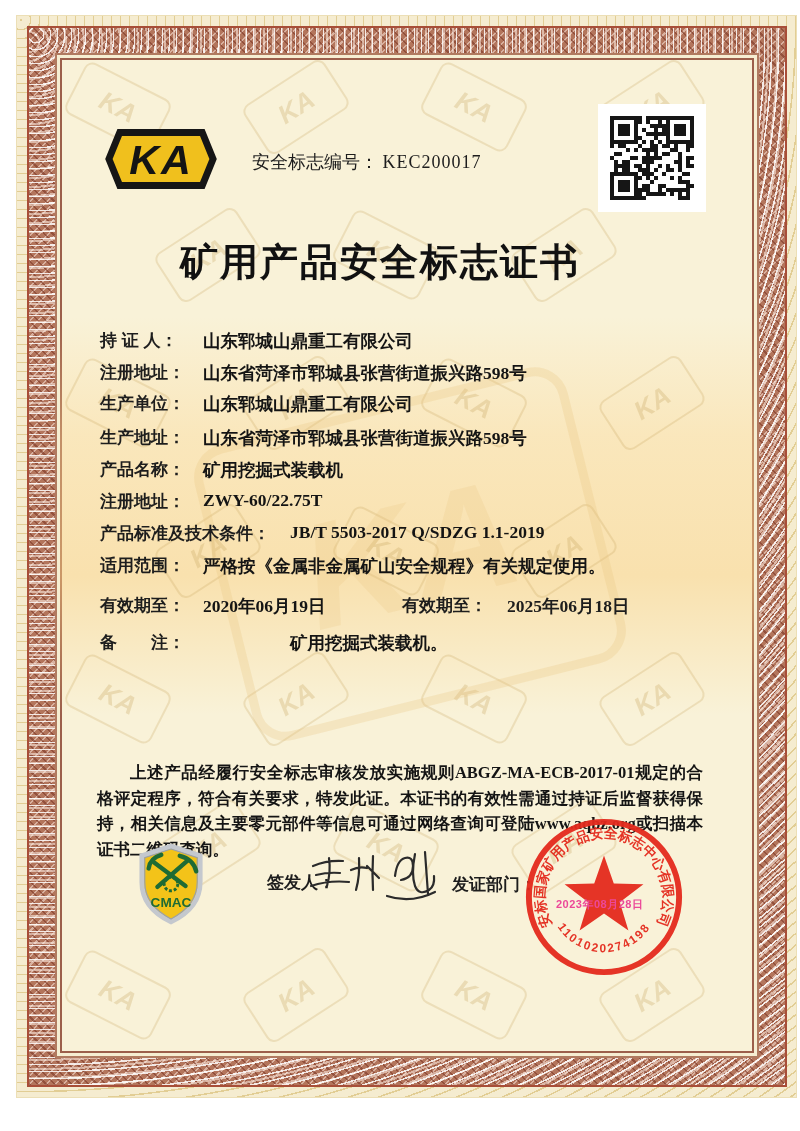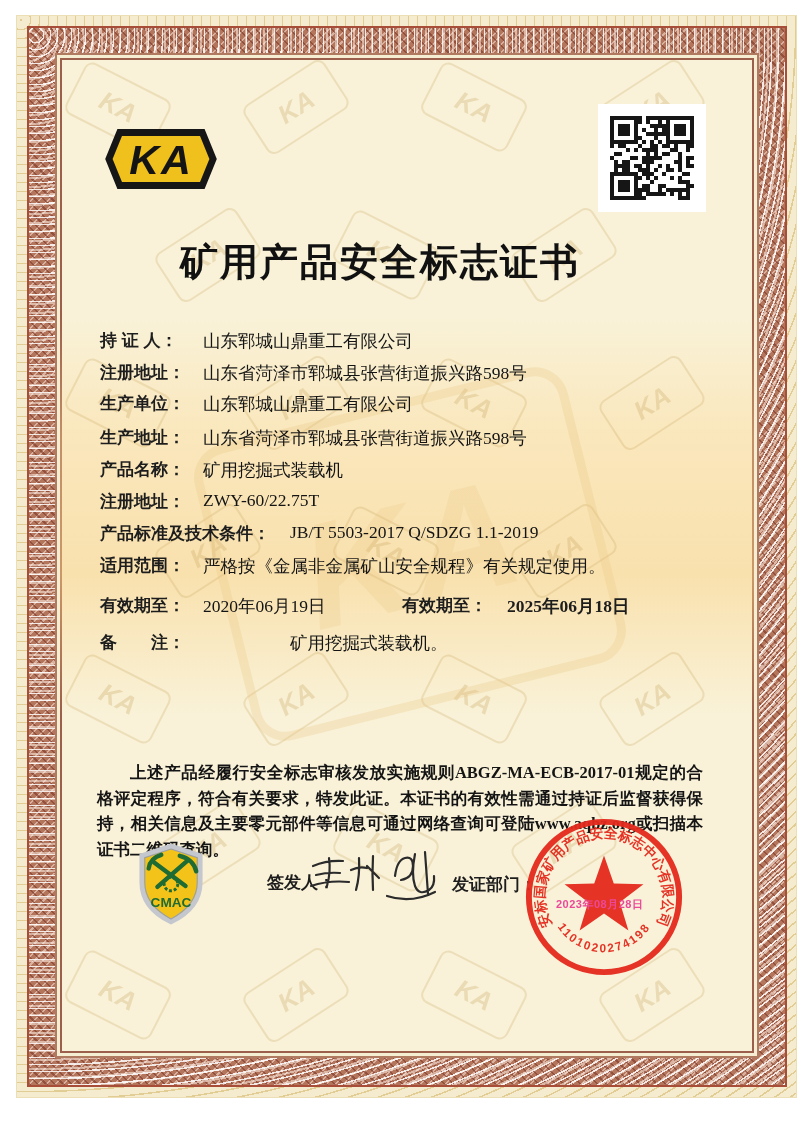--- a/index.html
+++ b/index.html
@@ -46,21 +46,21 @@
   #qr-grid{display:grid;grid-template-columns:repeat(21,4px);grid-auto-rows:4px;}
   .qc{background:transparent;}
   .qc.on{background:#161616;}
   
   .title{position:absolute;left:60px;width:640px;top:237px;text-align:center;
     font-size:38px;font-weight:900;letter-spacing:2px;color:#111;}
   
   .row{position:absolute;left:100px;height:24px;white-space:nowrap;}
   .lbl{font-weight:700;font-size:17px;color:#1d1d1d;}
   .val{position:absolute;left:103px;top:0;font-family:"Liberation Serif",serif;
-    font-weight:400;font-size:17.5px;color:#141414;white-space:nowrap;}
+    font-weight:700;font-size:17.5px;color:#141414;white-space:nowrap;}
   .val.off190{left:190px;}
   .lbl2{position:absolute;left:302px;top:0;font-weight:700;font-size:17px;}
   .val2{position:absolute;left:407px;top:0;font-family:"Liberation Serif",serif;
     font-weight:700;font-size:17.5px;}
   
   .statement{position:absolute;left:97px;top:760px;width:606px;font-size:16.5px;
     font-weight:700;line-height:1.55;text-align:justify;text-indent:2em;
     font-family:"Liberation Serif",serif;color:#141414;}
   
   .cmac{position:absolute;left:137px;top:842px;width:68px;height:84px;}
@@ -160,20 +160,24 @@
       <span>KA</span>
     </div>
 
   <div class="layer">
 
     <svg class="ka-logo" viewBox="0 0 116 64">
       <path d="M16,5 H100 L111,32 L100,59 H16 L5,32 Z" fill="#f0c01d" stroke="#161616" stroke-width="7" stroke-linejoin="miter"></path>
       <text x="58" y="47" text-anchor="middle" font-size="42" font-weight="900" font-style="italic" font-family="Liberation Sans, sans-serif" fill="#141414" letter-spacing="2">KA</text>
     </svg>
 
+    <div class="certno">
+      <span>安全标志编号：</span>
+      <span class="num">KEC200017</span>
+    </div>
 
     <div class="qr-box">
       <div id="qr-grid">
           <div class="qc on"></div>
           <div class="qc on"></div>
           <div class="qc on"></div>
           <div class="qc on"></div>
           <div class="qc on"></div>
           <div class="qc on"></div>
           <div class="qc on"></div>

